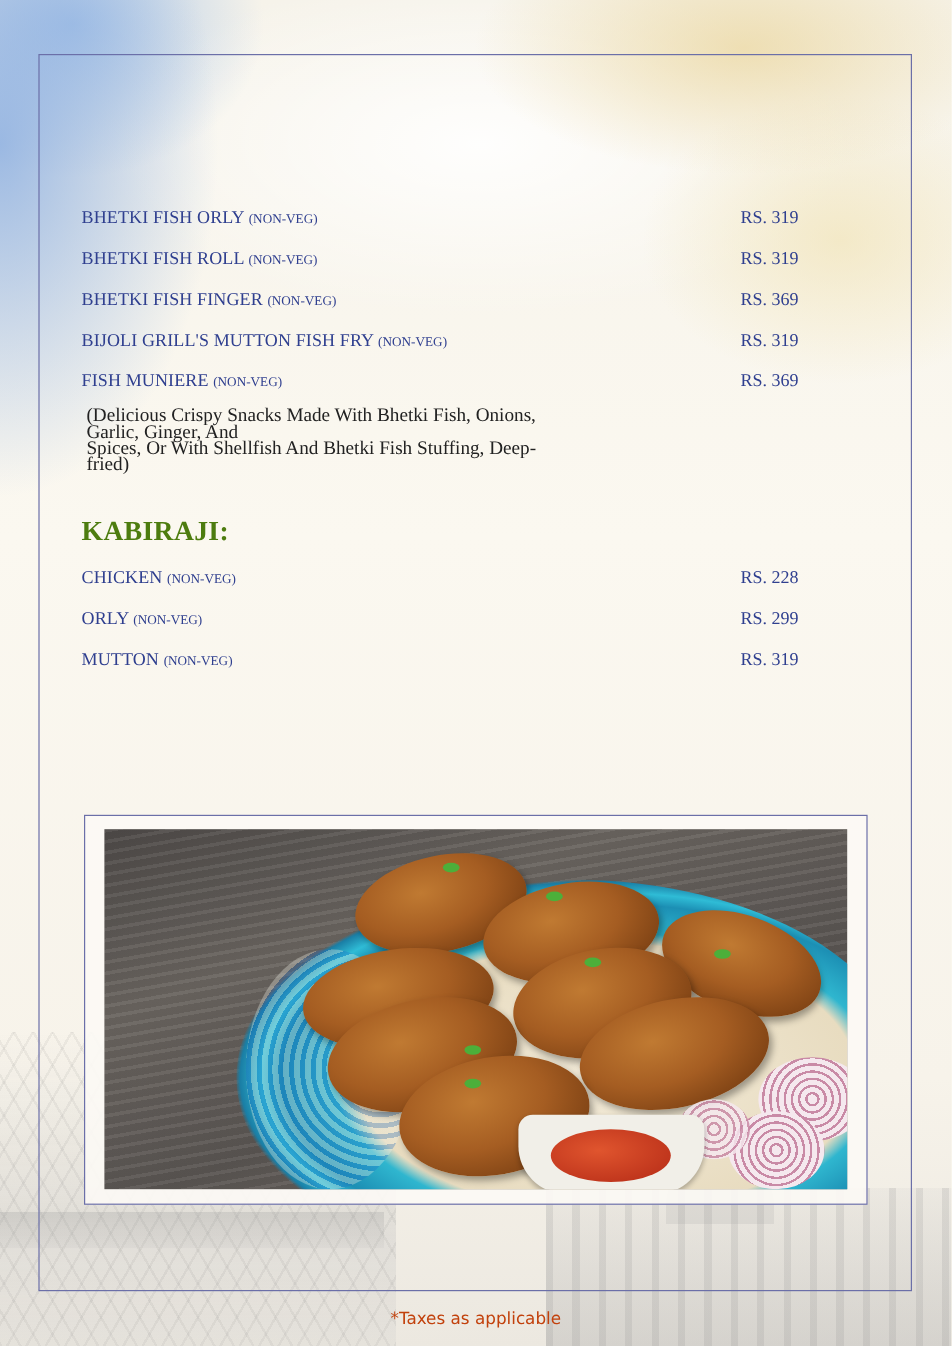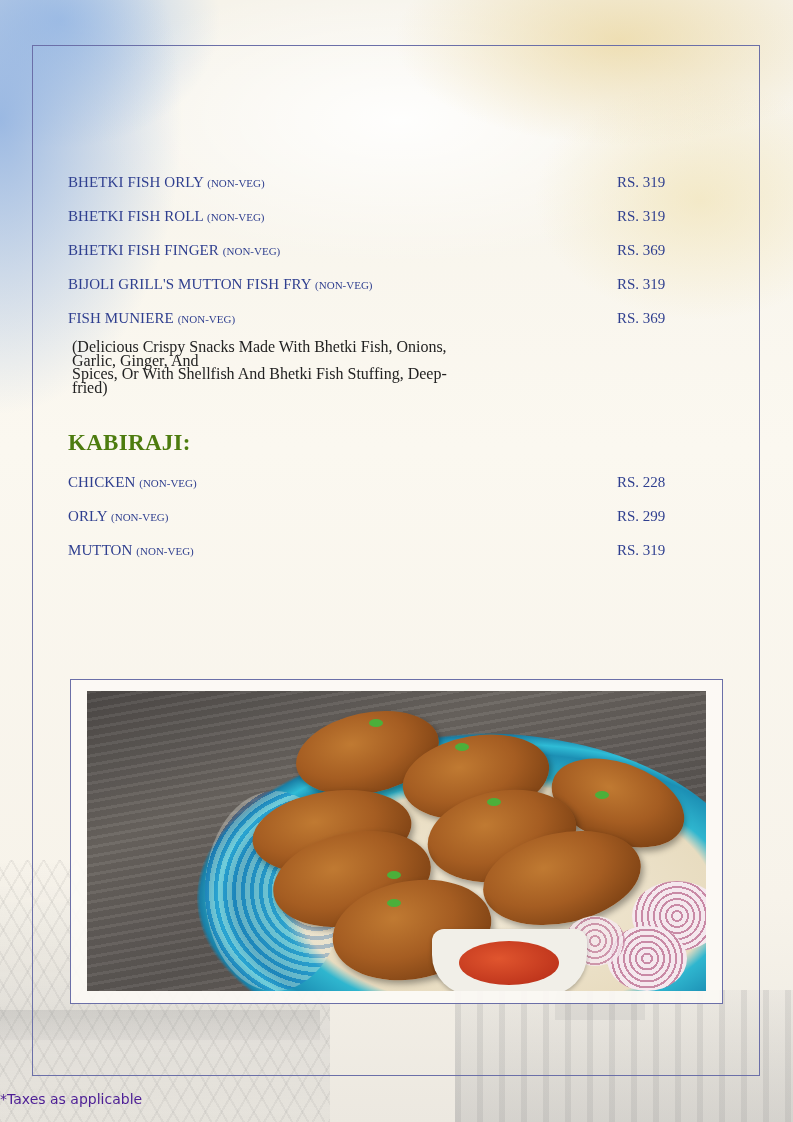--- a/index.html
+++ b/index.html
@@ -215,23 +215,24 @@
       position: absolute;
       border-radius: 50%;
       background: repeating-radial-gradient(circle, #f5e8ee 0 4px, #c98aa6 4px 6px);
     }
 
     .taxes {
       position: absolute;
       left: 0;
       width: 793px;
       top: 1091px;
+      text-align: center;
       font-family: "DejaVu Sans", "Liberation Sans", sans-serif;
       font-size: 14px;
-      color: #4c1d95;
+      color: #c2410c;
     }
   </style>
 </head>
 <body>
 
 <div class="bg"></div>
 <div class="bg-bridge"></div>
 <div class="bg-bridge-deck"></div>
 <div class="bg-dome"></div>
 <div class="bg-building"></div>

